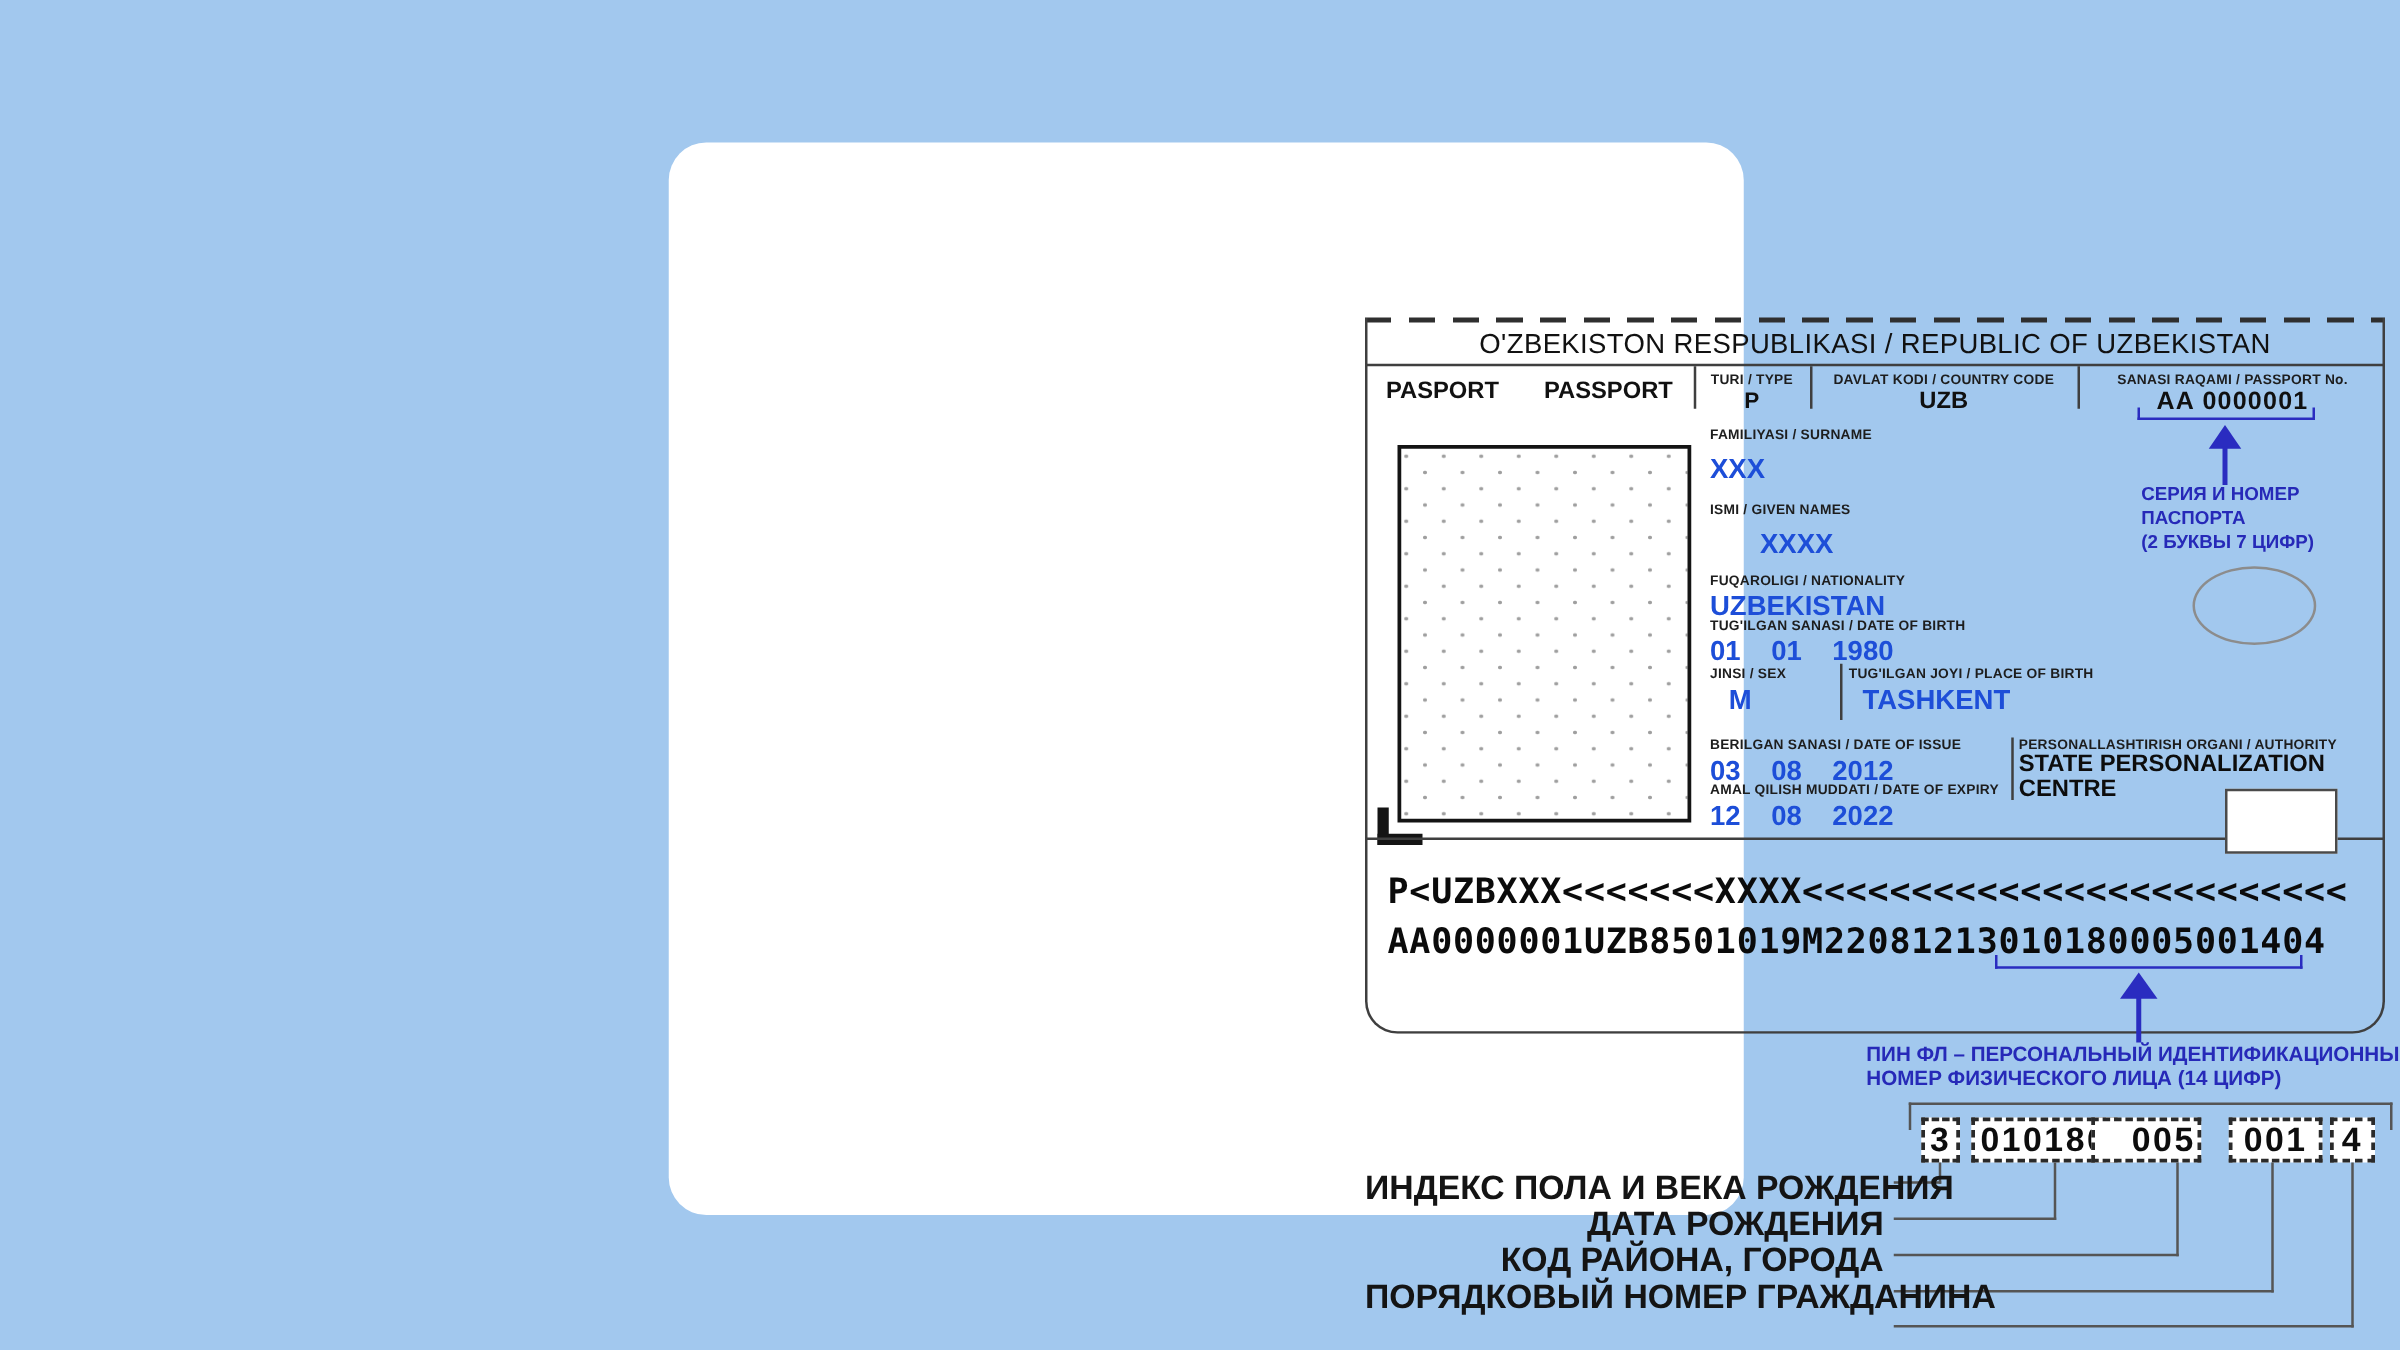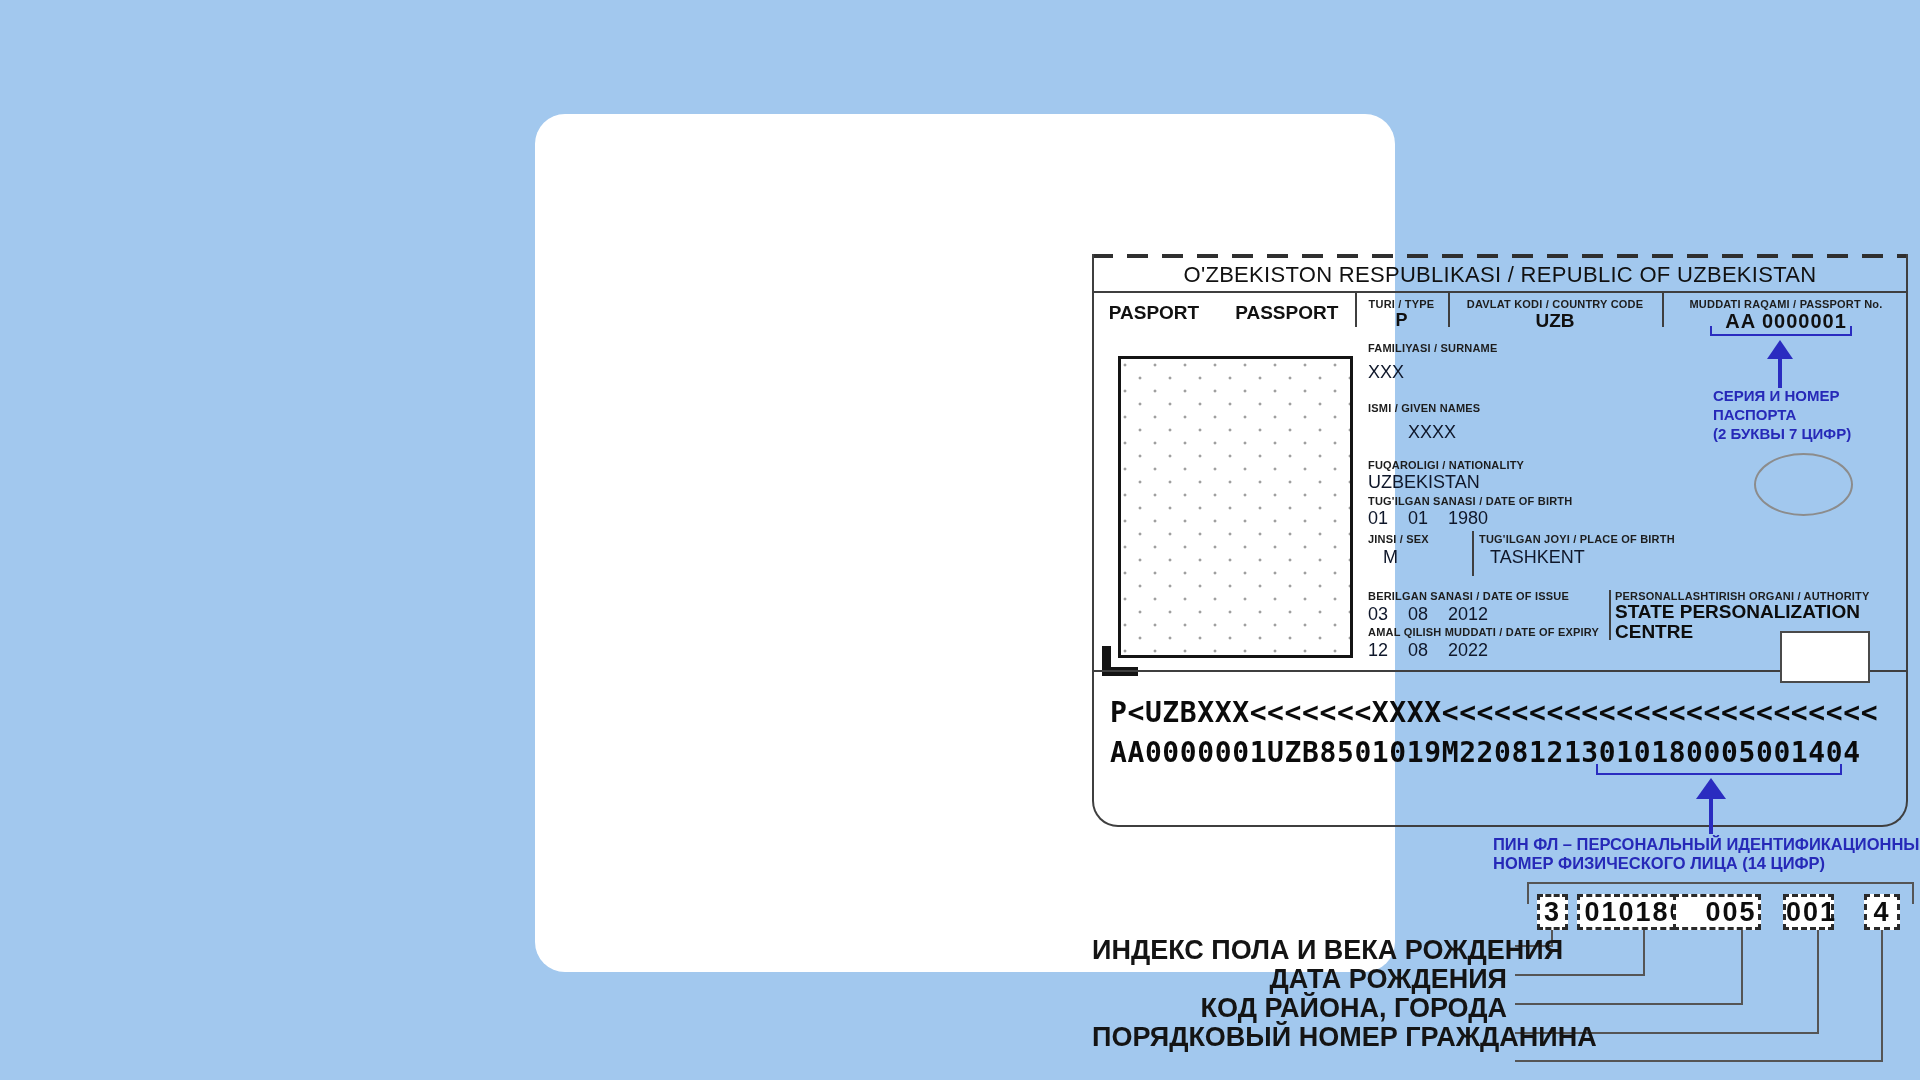--- a/index.html
+++ b/index.html
@@ -11,21 +11,21 @@
   
   #page-border{left:557px;top:140px;width:812px;height:571px;border:2px solid #3f3f3f;border-top:none;border-radius:0 0 26px 26px;}
   #dashed-top{left:557px;top:140px;width:816px;height:4px;
     background:repeating-linear-gradient(90deg,#2f2f2f 0 21px,transparent 21px 35px);}
   .rule{background:#3f3f3f;}
 
   .doc-title{font-size:22px;font-weight:normal;color:#111;text-align:center;letter-spacing:.3px;}
   .cell-label{font-size:11px;font-weight:bold;color:#1d1d1d;letter-spacing:.2px;}
   .cell-value{font-weight:bold;color:#101010;}
   .fld-label{font-size:11px;font-weight:bold;color:#1d1d1d;letter-spacing:.2px;white-space:nowrap;}
-  .fld-value{font-size:18px;font-weight:normal;color:#0f172a;white-space:pre;}
+  .fld-value{font-size:22px;font-weight:bold;color:#1d4ed8;white-space:pre;}
   .vline{background:#3f3f3f;width:2px;}
 
   #photo-box{left:583px;top:242px;width:229px;height:296px;border:3px solid #141414;background-color:#fff;
     background-image:radial-gradient(circle,#9f9f9f 1.3px,transparent 1.7px),radial-gradient(circle,#9f9f9f 1.3px,transparent 1.7px);
     background-size:30px 26px,30px 26px;background-position:4px 6px,19px 19px;}
   #l-mark{left:567px;top:532px;width:27px;height:21px;border-left:9px solid #141414;border-bottom:9px solid #141414;}
   #stamp-box{left:1245px;top:517px;width:86px;height:48px;border:2px solid #4a4a4a;background:#fff;z-index:5;}
   #oval{left:1219px;top:339px;width:95px;height:59px;border:2px solid #8c8c8c;border-radius:50%;}
 
   .mrz{font-family:"DejaVu Sans Mono",monospace;font-weight:bold;font-size:28px;letter-spacing:.6px;color:#0b0b0b;white-space:pre;}
@@ -62,21 +62,21 @@
       <div class="cell-label">TURI / TYPE</div>
       <div class="cell-value" style="font-size:18px;">P</div>
     </div>
     <div class="abs vline" style="left:913px;top:179px;height:34px;"></div>
     <div class="abs" style="left:915px;top:184px;width:210px;text-align:center;">
       <div class="cell-label">DAVLAT KODI / COUNTRY CODE</div>
       <div class="cell-value" style="font-size:19px;">UZB</div>
     </div>
     <div class="abs vline" style="left:1127px;top:179px;height:34px;"></div>
     <div class="abs" style="left:1129px;top:184px;width:244px;text-align:center;">
-      <div class="cell-label">MUDDATI RAQAMI / PASSPORT No.</div>
+      <div class="cell-label">SANASI RAQAMI / PASSPORT No.</div>
       <div class="cell-value" style="font-size:20px;letter-spacing:1px;">AA 0000001</div>
     </div>
 
     <div class="abs bracket" style="left:1175px;top:212px;width:138px;height:8px;"></div>
     <div class="abs arrow-head" style="left:1232px;top:226px;border-left:13px solid transparent;border-right:13px solid transparent;border-bottom:19px solid #2a2cc0;"></div>
     <div class="abs arrow-shaft" style="left:1243px;top:243px;width:4px;height:31px;"></div>
     <div class="abs blue-note" style="left:1178px;top:272px;font-size:15px;">
       <div>СЕРИЯ И НОМЕР</div>
       <div>ПАСПОРТА</div>
       <div>(2 БУКВЫ 7 ЦИФР)</div>
@@ -125,21 +125,21 @@
     <div class="abs arrow-shaft" style="left:1174px;top:683px;width:4px;height:37px;"></div>
     <div class="abs blue-note" style="left:958px;top:721px;font-size:16.5px;">
       <div>ПИН ФЛ – ПЕРСОНАЛЬНЫЙ ИДЕНТИФИКАЦИОННЫЙ</div>
       <div>НОМЕР ФИЗИЧЕСКОГО ЛИЦА (14 ЦИФР)</div>
     </div>
 
     <div class="abs" id="pin-bracket"></div>
     <div class="abs pin-box" style="left:1002px;width:31px;">3</div>
     <div class="abs pin-box" style="left:1042px;width:117px;">010180</div>
     <div class="abs pin-box" style="left:1138px;width:88px;padding-left:28px;">005</div>
-    <div class="abs pin-box" style="left:1248px;width:51px;">001</div>
+    <div class="abs pin-box" style="left:1248px;width:75px;">001</div>
     <div class="abs pin-box" style="left:1329px;width:36px;">4</div>
 
     <div class="abs conn" style="left:980px;top:831px;width:38px;height:2px;"></div>
     <div class="abs conn" style="left:1016px;top:816px;width:2px;height:17px;"></div>
     <div class="abs conn" style="left:980px;top:860px;width:130px;height:2px;"></div>
     <div class="abs conn" style="left:1108px;top:816px;width:2px;height:46px;"></div>
     <div class="abs conn" style="left:980px;top:889px;width:228px;height:2px;"></div>
     <div class="abs conn" style="left:1206px;top:816px;width:2px;height:75px;"></div>
     <div class="abs conn" style="left:980px;top:918px;width:304px;height:2px;"></div>
     <div class="abs conn" style="left:1282px;top:816px;width:2px;height:104px;"></div>

